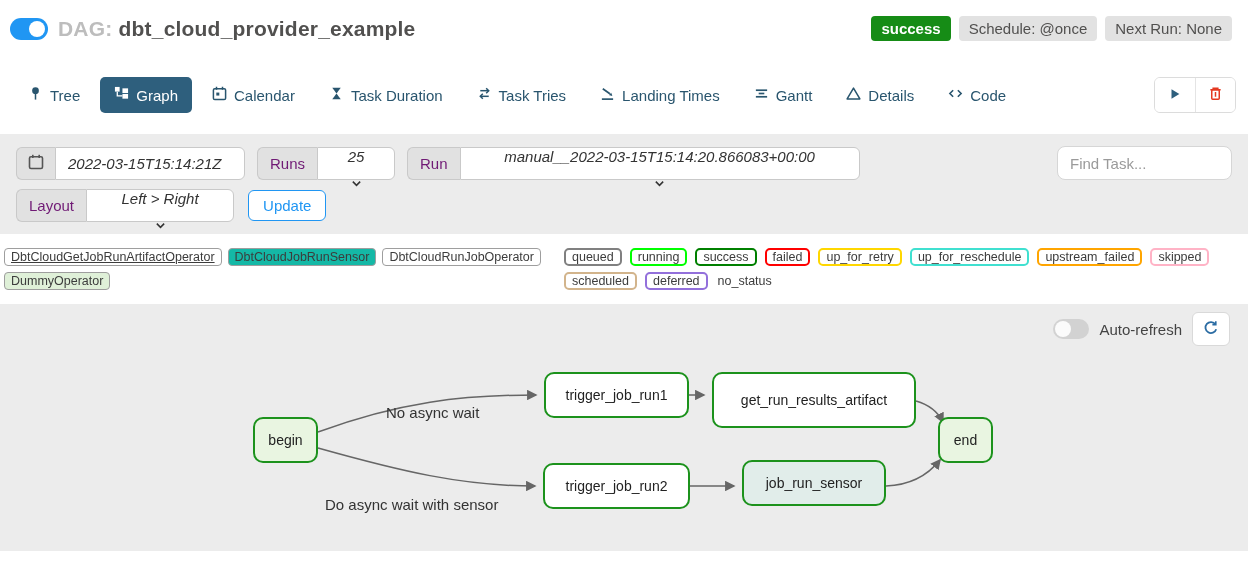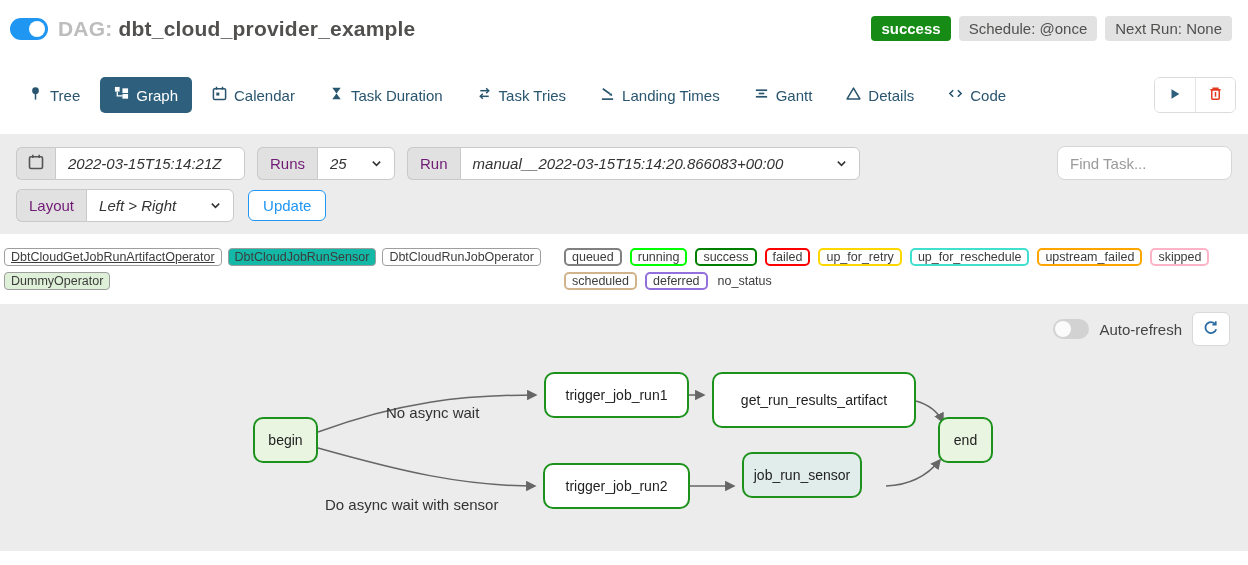--- a/index.html
+++ b/index.html
@@ -33,21 +33,21 @@
   
   .filter-panel { margin-top:21px; background:#ececec; padding:12px 16px; display:flex; flex-direction:column; gap:9px; }
   .filter-row { display:flex; align-items:center; gap:12px; }
   .input-group { display:flex; align-items:stretch; height:33px; }
   .addon { background:#e1e1e1; border:1px solid #c9c9c9; border-right:none; border-radius:6px 0 0 6px;
            display:flex; align-items:center; padding:0 12px; font-size:15px; color:#701a75; gap:6px; }
   .addon-only-icon { padding:0 11px; }
   .field { background:#fff; border:1px solid #c9c9c9; border-radius:0 6px 6px 0; font-size:15px; color:#333;
            padding:0 12px; display:flex; align-items:center; gap:10px;font-style:italic; }
   input.field { height:33px; outline:none; }
-  .select { cursor:pointer; justify-content:space-between; }
+  .select { cursor:pointer; justify-content:space-between;flex-direction:column; }
   .date-field { width:190px; }
   .runs-select { width:78px; }
   .run-select { width:400px; }
   .layout-select { width:148px; }
   .btn-update { margin-left:2px; background:#fff; border:1.5px solid #2096f3; color:#2096f3; font-size:15px;
                 padding:6px 14px; border-radius:6px; cursor:pointer; }
   .find-task { margin-left:auto; width:175px; height:34px; border:1px solid #d6d6d6; border-radius:8px;
                padding:0 12px; font-size:15px; color:#333; background:#fff; outline:none; }
   .find-task::placeholder { color:#9a9a9a; }
 
@@ -259,21 +259,21 @@
     <path d="M689,91 L704,91" fill="none" stroke="#666" stroke-width="1.5" marker-end="url(#arrow)"></path>
     <path d="M916,97 C930,101 938,108 943,118" fill="none" stroke="#666" stroke-width="1.5" marker-end="url(#arrow)"></path>
     <path d="M690,182 L734,182" fill="none" stroke="#666" stroke-width="1.5" marker-end="url(#arrow)"></path>
     <path d="M886,182 C912,181 928,171 940,156" fill="none" stroke="#666" stroke-width="1.5" marker-end="url(#arrow)"></path>
   </svg>
 
   <div class="node" style="left: 253px; top: 113px; width: 65px; height: 46px; background-color: rgb(233, 245, 225);">begin</div>
   <div class="node" style="left: 544px; top: 68px; width: 145px; height: 46px; background-color: rgb(255, 255, 255);">trigger_job_run1</div>
   <div class="node" style="left: 712px; top: 68px; width: 204px; height: 56px; background-color: rgb(255, 255, 255);">get_run_results_artifact</div>
   <div class="node" style="left: 543px; top: 159px; width: 147px; height: 46px; background-color: rgb(255, 255, 255);">trigger_job_run2</div>
-  <div class="node" style="left: 742px; top: 148px; width: 120px; height: 46px; background-color: rgb(225, 237, 234);">job_run_sensor</div>
+  <div class="node" style="left: 742px; top: 156px; width: 144px; height: 46px; background-color: rgb(225, 237, 234);">job_run_sensor</div>
   <div class="node" style="left: 938px; top: 113px; width: 55px; height: 46px; background-color: rgb(233, 245, 225);">end</div>
 
   <div class="edge-label" style="left:386px;top:100px;">No async wait</div>
   <div class="edge-label" style="left:325px;top:192px;">Do async wait with sensor</div>
 
   <div class="refresh-ctl">
     <span class="toggle-off">
         <span class="knob"></span>
       </span>
     <span class="autorefresh-label">Auto-refresh</span>

